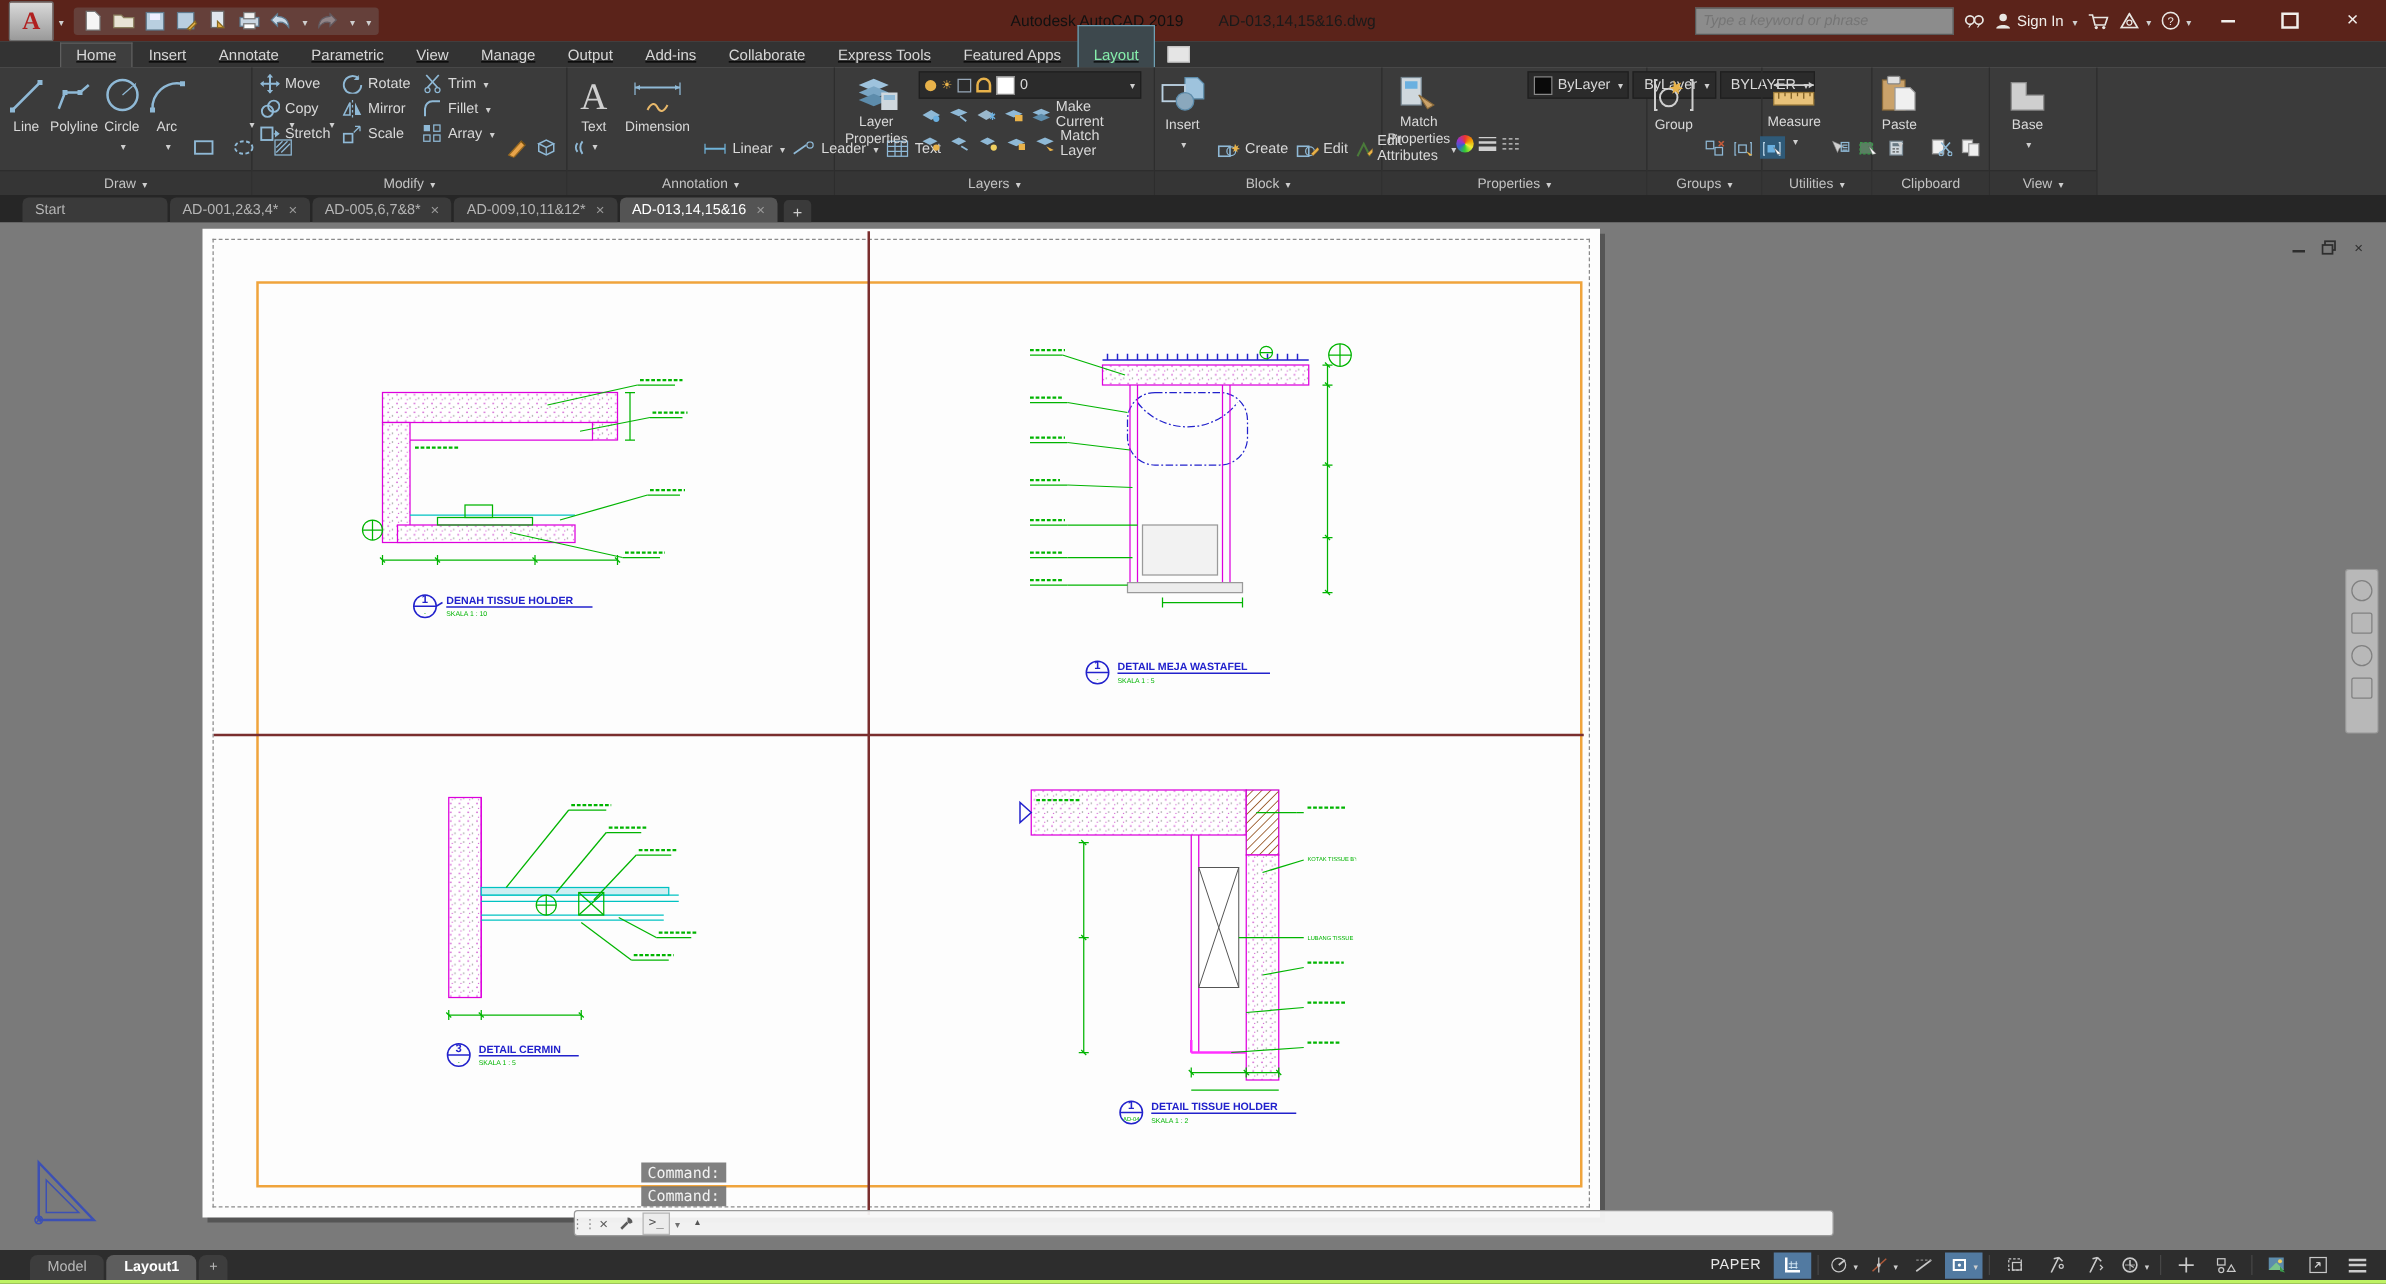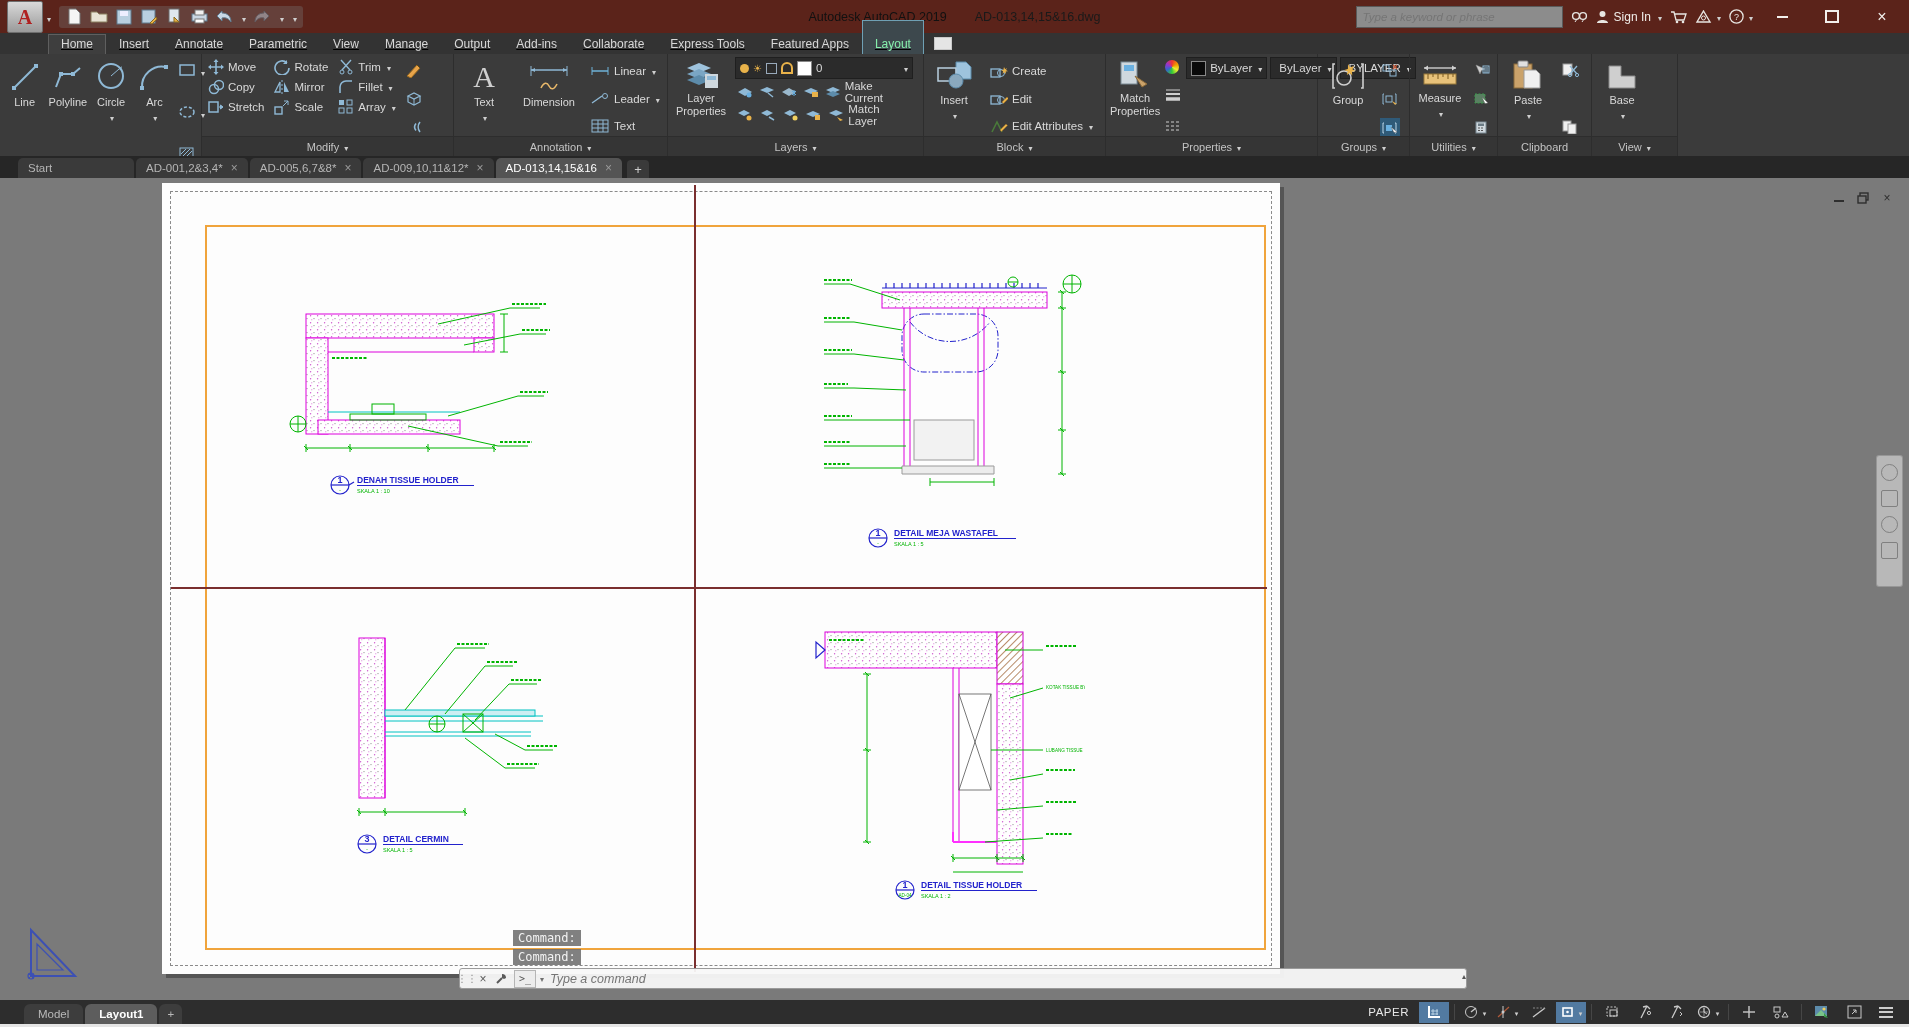--- a/index.html
+++ b/index.html
@@ -31,21 +31,21 @@
   .rtab.context{background:#3d484d;border:1px solid #6fa0b4;border-bottom:none;padding:16px 12px 3px;color:#86efac;}
   #ribbon-toggle{margin-left:10px;margin-bottom:4px;width:16px;height:11px;border:1px solid #c9c9c9;background:#e5e5e5;}
   
   #ribbon{position:absolute;left:0;top:54px;width:1909px;height:102px;background:#3b3b3b;display:flex;}
   .panel{height:102px;border-right:1px solid #2d2d2d;display:flex;flex-direction:column;box-sizing:border-box;}
   .panel-body{flex:1;display:flex;padding:3px 4px 0;gap:2px;}
   .panel-label{height:19px;display:flex;align-items:center;justify-content:center;color:#c3c3c3;font-size:11px;gap:3px;background:#353535;border-top:1px solid #2d2d2d;}
   .bigbtn{width:52px;display:flex;flex-direction:column;align-items:center;justify-content:flex-start;color:#d9d9d9;font-size:11px;padding-top:3px;gap:2px;text-align:center;line-height:1.15;}
   .bigbtn svg{display:block}
   .smallbtn{display:flex;align-items:center;gap:4px;color:#d9d9d9;font-size:11.5px;height:20px;padding:0 2px;}
-  .scol{display:flex;flex-direction:column;justify-content:space-between;gap:3px;padding-top:4px;}
+  .scol{display:flex;flex-direction:row;justify-content:space-between;gap:3px;padding-top:4px;margin-top:48px;}
   .mini{width:20px;height:18px;display:flex;align-items:center;justify-content:center;}
   .combo{display:flex;align-items:center;background:#2b2b2b;border:1px solid #1f1f1f;height:20px;color:#d9d9d9;font-size:11.5px;padding:0 4px;gap:4px;}
   .combo .flexfill{flex:1}
   .lw-line{flex:1;height:2px;background:#d9d9d9;}
   .swatch{width:13px;height:13px;background:#0a0a0a;border:1px solid #888;}
   .wheel{width:14px;height:14px;border-radius:50%;background:conic-gradient(#e33,#e90,#ee3,#3c3,#36c,#93c,#e33);}
   
   #filetabs{position:absolute;left:0;top:156px;width:1909px;height:22px;background:#262626;display:flex;align-items:flex-end;padding-left:18px;box-sizing:border-box;gap:2px;}
   .ftab{height:20px;display:flex;align-items:center;background:#3a3a3a;color:#b5b5b5;font-size:11.5px;padding:0 10px;border-radius:5px 5px 0 0;gap:8px;}
   .ftab.active{background:#545454;color:#ffffff;}
@@ -84,21 +84,21 @@
     font-family:"DejaVu Sans Mono",monospace;font-size:12px;padding:1px 5px;white-space:pre;}
   #cmdbar{position:absolute;left:459px;top:790px;width:1008px;height:21px;background:rgba(248,248,248,.95);border:1px solid #9a9a9a;border-radius:3px;display:flex;align-items:center;box-sizing:border-box;}
   #cmd-grip{width:14px;height:100%;display:flex;align-items:center;justify-content:center;color:#8a8a8a;font-size:10px;}
   .cmdic{width:18px;height:17px;display:flex;align-items:center;justify-content:center;color:#5a5a5a;font-size:12px;}
   #cmd-prompt{width:20px;height:16px;border:1px solid #b5b5b5;background:#ececec;color:#555;font-size:10px;display:flex;align-items:center;justify-content:center;margin:0 2px 0 4px;}
   #cmd-prompt::after{content:">_";font-family:"DejaVu Sans Mono",monospace;}
   #cmdbar .ca{color:#707070;font-size:9px;margin-right:4px;}
   #cmdinput{flex:1;border:none;outline:none;background:transparent;font-style:italic;color:#8a8a8a;font-size:12.5px;font-family:"Liberation Sans",sans-serif;}
   #cmd-expand{color:#555;font-size:10px;padding-right:6px;}
   
-  #statusbar{position:absolute;left:0;top:1000px;width:1909px;height:27px;background:#2d2d2d;border-bottom:3px solid #e5e5e5;box-sizing:border-box;display:flex;align-items:center;}
+  #statusbar{position:absolute;left:0;top:1000px;width:1909px;height:27px;background:#2d2d2d;border-bottom:3px solid #bef264;box-sizing:border-box;display:flex;align-items:center;}
   #mltabs{display:flex;align-items:flex-end;height:100%;padding-left:24px;gap:2px;}
   .mltab{height:20px;padding:0 14px;display:flex;align-items:center;font-size:11.5px;color:#b9b9b9;background:#3d3d3d;border-radius:6px 6px 0 0;}
   .mltab.active{background:#5d5d5d;color:#fff;font-weight:bold;}
   .mltab.add{padding:0 8px;border-radius:6px 6px 0 0;}
   #sb-right{margin-left:auto;display:flex;align-items:center;gap:2px;padding-right:8px;}
   .sbbtn{min-width:24px;height:21px;display:flex;align-items:center;justify-content:center;color:#cccccc;font-size:12px;gap:2px;padding:0 3px;}
   .sbbtn.on{background:#527aa1;color:#fff;}
   .sbbtn .caret::after{font-size:7px;}
   #sb-paper{color:#e8e8e8;font-size:11.5px;letter-spacing:.5px;padding:0 8px;}
   .sb-sep{width:1px;height:16px;background:#464646;margin:0 3px;}
@@ -1097,21 +1097,20 @@
     <span id="cmd-grip">⋮⋮</span>
     <span class="cmdic">×</span>
     <span class="cmdic">
         <svg width="13" height="13">
           <path d="M2 11l5-5" stroke="#5a5a5a" stroke-width="2"></path>
           <path d="M7 2a4 4 0 0 1 4 4l-2 1-2-1V3z" fill="#5a5a5a"></path>
         </svg>
       </span>
     <span id="cmd-prompt"></span>
     <span class="ca caret"></span>
-    <input id="cmdinput" placeholder="Type a command" style="">
     <span id="cmd-expand" class="caret" style="transform:rotate(180deg)"></span>
   </div>
 </div>
 
 <div id="statusbar">
   <div id="mltabs">
     <div class="mltab">
         <span>Model</span>
       </div>
     <div class="mltab active">

